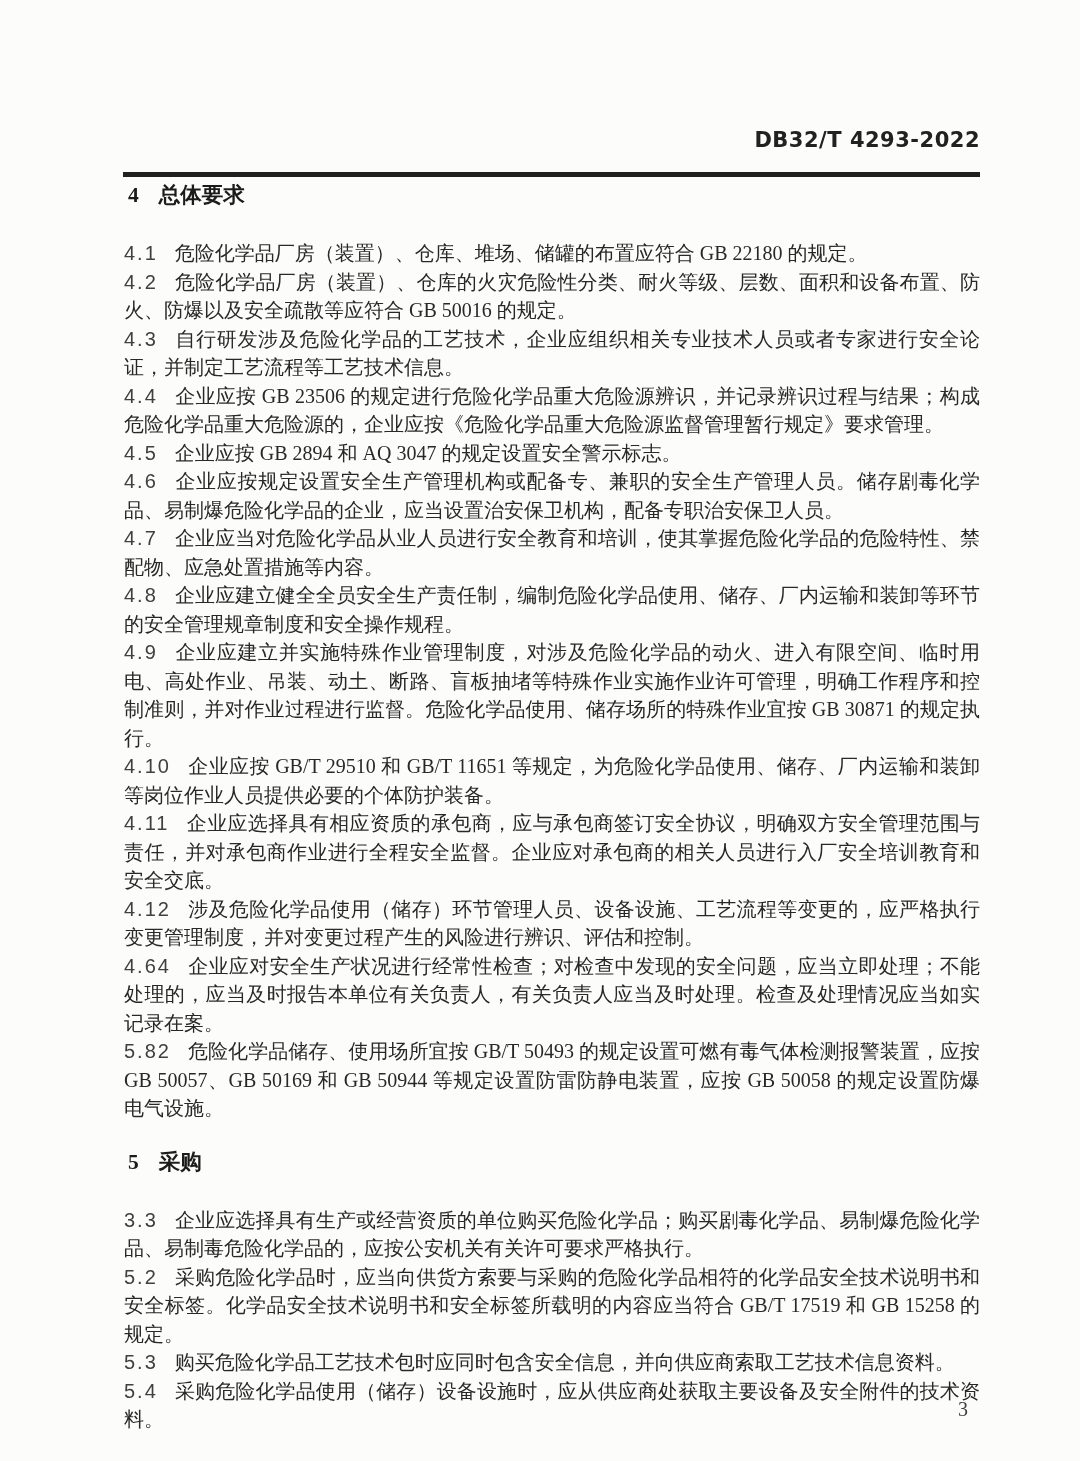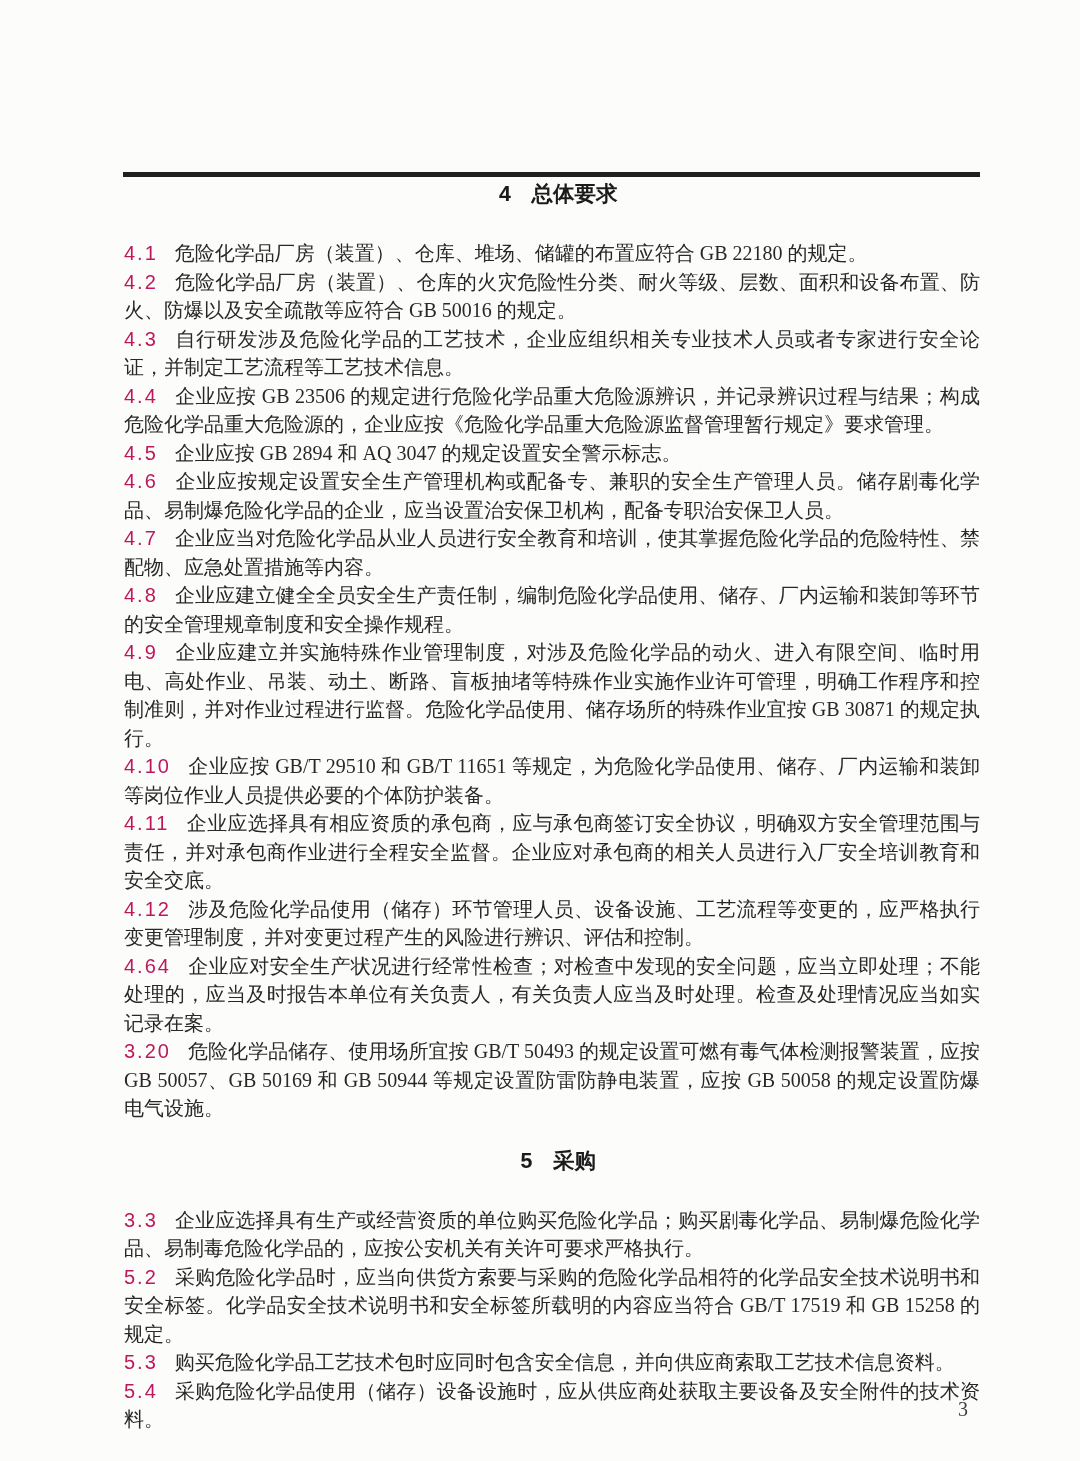--- a/index.html
+++ b/index.html
@@ -36,27 +36,26 @@
     height: 5px;
     background: #202020;
   }
   .content {
     position: absolute;
     top: 183px;
     left: 124px;
     right: 100px;
   }
   .section-heading {
-    font-family: Liberation Mono, monospace;
+    font-family: Liberation Serif, serif;
     font-weight: 700;
     font-size: 21.5px;
     line-height: 24px;
     color: #1b1b1b;
-    margin: 0 0 32px 12px;
-    text-align: center;
+    margin: 0 0 32px 4px;
   }
   .section-heading + .section-heading,
   .clause + .section-heading {
     margin-top: 27px;
   }
   .sec-num {
     display: inline-block;
     margin-right: 20px;
   }
   .clause {
@@ -64,52 +63,55 @@
     font-size: 20px;
     line-height: 28.5px;
     text-align: justify;
     text-align-last: left;
     color: #282828;
   }
   .clause-num {
     font-family: "Liberation Sans", "DejaVu Sans", sans-serif;
     letter-spacing: 2px;
     margin-right: 17px;
-    color: #be185d;
+    color: #404040;
   }
   .page-footer {
     position: absolute;
     top: 1398px;
     right: 112px;
     font-size: 20px;
     color: #3f3f3f;
     font-family: "Liberation Serif", "DejaVu Serif", serif;
   }
 </style>
 </head>
 <body>
 
 <div class="page">
+  <div class="page-header">
+    <span>DB32/T 4293-2022</span>
+  </div>
   <div class="header-rule"></div>
   <div class="content" id="content">
       <div class="section-heading"><span class="sec-num">4</span><span>总体要求</span></div>
       <p class="clause"><span class="clause-num">4.1</span><span class="clause-text">危险化学品厂房（装置）、仓库、堆场、储罐的布置应符合 GB 22180 的规定。</span></p>
       <p class="clause"><span class="clause-num">4.2</span><span class="clause-text">危险化学品厂房（装置）、仓库的火灾危险性分类、耐火等级、层数、面积和设备布置、防火、防爆以及安全疏散等应符合 GB 50016 的规定。</span></p>
       <p class="clause"><span class="clause-num">4.3</span><span class="clause-text">自行研发涉及危险化学品的工艺技术，企业应组织相关专业技术人员或者专家进行安全论证，并制定工艺流程等工艺技术信息。</span></p>
       <p class="clause"><span class="clause-num">4.4</span><span class="clause-text">企业应按 GB 23506 的规定进行危险化学品重大危险源辨识，并记录辨识过程与结果；构成危险化学品重大危险源的，企业应按《危险化学品重大危险源监督管理暂行规定》要求管理。</span></p>
       <p class="clause"><span class="clause-num">4.5</span><span class="clause-text">企业应按 GB 2894 和 AQ 3047 的规定设置安全警示标志。</span></p>
       <p class="clause"><span class="clause-num">4.6</span><span class="clause-text">企业应按规定设置安全生产管理机构或配备专、兼职的安全生产管理人员。储存剧毒化学品、易制爆危险化学品的企业，应当设置治安保卫机构，配备专职治安保卫人员。</span></p>
       <p class="clause"><span class="clause-num">4.7</span><span class="clause-text">企业应当对危险化学品从业人员进行安全教育和培训，使其掌握危险化学品的危险特性、禁配物、应急处置措施等内容。</span></p>
       <p class="clause"><span class="clause-num">4.8</span><span class="clause-text">企业应建立健全全员安全生产责任制，编制危险化学品使用、储存、厂内运输和装卸等环节的安全管理规章制度和安全操作规程。</span></p>
       <p class="clause"><span class="clause-num">4.9</span><span class="clause-text">企业应建立并实施特殊作业管理制度，对涉及危险化学品的动火、进入有限空间、临时用电、高处作业、吊装、动土、断路、盲板抽堵等特殊作业实施作业许可管理，明确工作程序和控制准则，并对作业过程进行监督。危险化学品使用、储存场所的特殊作业宜按 GB 30871 的规定执行。</span></p>
       <p class="clause"><span class="clause-num">4.10</span><span class="clause-text">企业应按 GB/T 29510 和 GB/T 11651 等规定，为危险化学品使用、储存、厂内运输和装卸等岗位作业人员提供必要的个体防护装备。</span></p>
       <p class="clause"><span class="clause-num">4.11</span><span class="clause-text">企业应选择具有相应资质的承包商，应与承包商签订安全协议，明确双方安全管理范围与责任，并对承包商作业进行全程安全监督。企业应对承包商的相关人员进行入厂安全培训教育和安全交底。</span></p>
       <p class="clause"><span class="clause-num">4.12</span><span class="clause-text">涉及危险化学品使用（储存）环节管理人员、设备设施、工艺流程等变更的，应严格执行变更管理制度，并对变更过程产生的风险进行辨识、评估和控制。</span></p>
       <p class="clause"><span class="clause-num">4.64</span><span class="clause-text">企业应对安全生产状况进行经常性检查；对检查中发现的安全问题，应当立即处理；不能处理的，应当及时报告本单位有关负责人，有关负责人应当及时处理。检查及处理情况应当如实记录在案。</span></p>
-      <p class="clause"><span class="clause-num">3.20</span><span class="clause-text">危险化学品储存、使用场所宜按 GB/T 50493 的规定设置可燃有毒气体检测报警装置，应按 GB 50057、GB 50169 和 GB 50944 等规定设置防雷防静电装置，应按 GB 50058 的规定设置防爆电气设施。</span></p>
+      <p class="clause"><span class="clause-num">5.82</span><span class="clause-text">危险化学品储存、使用场所宜按 GB/T 50493 的规定设置可燃有毒气体检测报警装置，应按 GB 50057、GB 50169 和 GB 50944 等规定设置防雷防静电装置，应按 GB 50058 的规定设置防爆电气设施。</span></p>
       <div class="section-heading"><span class="sec-num">5</span><span>采购</span></div>
       <p class="clause"><span class="clause-num">3.3</span><span class="clause-text">企业应选择具有生产或经营资质的单位购买危险化学品；购买剧毒化学品、易制爆危险化学品、易制毒危险化学品的，应按公安机关有关许可要求严格执行。</span></p>
       <p class="clause"><span class="clause-num">5.2</span><span class="clause-text">采购危险化学品时，应当向供货方索要与采购的危险化学品相符的化学品安全技术说明书和安全标签。化学品安全技术说明书和安全标签所载明的内容应当符合 GB/T 17519 和 GB 15258 的规定。</span></p>
       <p class="clause"><span class="clause-num">5.3</span><span class="clause-text">购买危险化学品工艺技术包时应同时包含安全信息，并向供应商索取工艺技术信息资料。</span></p>
       <p class="clause"><span class="clause-num">5.4</span><span class="clause-text">采购危险化学品使用（储存）设备设施时，应从供应商处获取主要设备及安全附件的技术资料。</span></p>
     </div>
   <div class="page-footer">
     <span>3</span>
   </div>
 </div>

